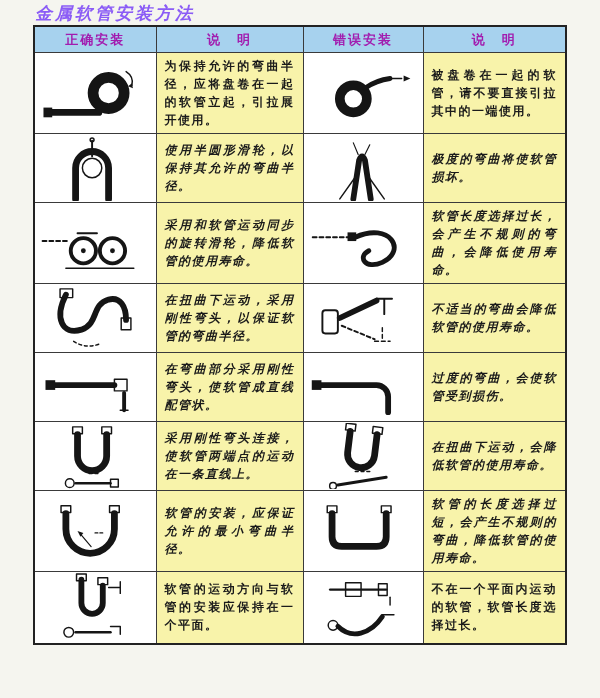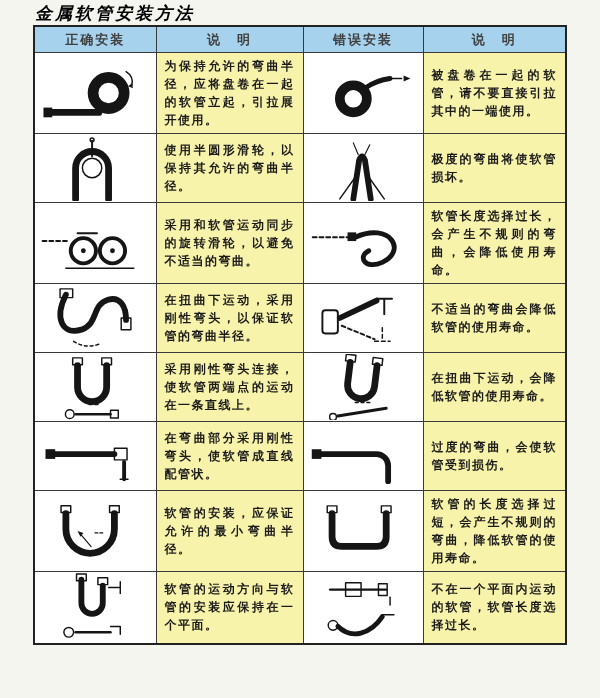--- a/index.html
+++ b/index.html
@@ -6,50 +6,50 @@
   body{
     width:600px;height:698px;overflow:hidden;
     background:#f5f5ef;
     font-family:"Liberation Sans", sans-serif;
     color:#1b1b1b;
   }
   .page-title{
     position:absolute;left:35px;top:2px;
     font-family:"Liberation Serif", serif;
     font-weight:bold;font-style:italic;
-    font-size:17px;letter-spacing:3px;color:#000000;text-align:right;
+    font-size:17px;letter-spacing:3px;color:#8b5cf6;text-align:right;
   }
   table.install{
     position:absolute;left:33px;top:25px;
     border-collapse:collapse;table-layout:fixed;
     border:2px solid #222;
     width:532px;
   }
   table.install td, table.install th{
     border:1px solid #3a3a3a;
     padding:0;overflow:hidden;
   }
   th.hdr{
     background:#a7d2ee;height:25px;
-    font-size:13px;font-weight:bold;color:#404040;
+    font-size:13px;font-weight:bold;color:#a21caf;
     letter-spacing:2px;text-align:center;
   }
   td.fig{background:#ffffff;text-align:center;vertical-align:middle;}
   td.desc{
     background:#f8f3aa;vertical-align:middle;
   }
   td.desc .txt{
     padding:4px 8px;
     font-size:12px;font-weight:bold;line-height:1.5;
     letter-spacing:1.5px;text-align:justify;color:#1b1b1b;
   }
   .fig svg{display:block;margin:0 auto;}
   .h{stroke:#151515;fill:none;stroke-linecap:round;stroke-linejoin:round;}
   .f{fill:#151515;stroke:none;}
-  tr.r{height:69px;}
+  tr.r{height:69px;font-style:italic;}
   tr.r-tall{height:72px;padding-left:32px;}
 </style>
 </head>
 <body>
 
 <div class="page-title">金属软管安装方法</div>
 
 <table class="install">
   <colgroup>
     <col style="width:122px">
@@ -121,21 +121,21 @@
         <path class="h" d="M6 32 H34" stroke-width="2" stroke-dasharray="4 3"></path>
         <circle class="h" cx="48" cy="42" r="13" stroke-width="4"></circle>
         <circle class="h" cx="78" cy="42" r="13" stroke-width="4"></circle>
         <circle class="f" cx="48" cy="42" r="2.5"></circle>
         <circle class="f" cx="78" cy="42" r="2.5"></circle>
         <path class="h" d="M30 60 H100" stroke-width="1.5"></path>
         <path class="h" d="M42 24 H62" stroke-width="2"></path>
       </svg>
     </td>
     <td class="desc">
-          <div class="txt">采用和软管运动同步的旋转滑轮，以避免不适当的弯曲。</div>
+          <div class="txt">采用和软管运动同步的旋转滑轮，降低软管的使用寿命。</div>
         </td>
     <td class="fig">
       <svg width="116" height="66" viewBox="0 0 120 68">
         <path class="h" d="M8 28 H50" stroke-width="2" stroke-dasharray="4 3"></path>
         <path class="h" d="M52 28 C 88 12, 106 42, 80 54 C 62 62, 54 48, 66 42" stroke-width="5"></path>
         <rect class="f" x="44" y="23" width="9" height="9"></rect>
       </svg>
     </td>
     <td class="desc">
           <div class="txt">软管长度选择过长，会产生不规则的弯曲，会降低使用寿命。</div>
@@ -161,20 +161,44 @@
         <path class="h" d="M74 14 H90 M82 14 V30" stroke-width="2"></path>
         <path class="h" d="M38 42 L72 56" stroke-width="2" stroke-dasharray="4 3"></path>
         <path class="h" d="M72 58 H88 M80 44 V58" stroke-width="1.5" stroke-dasharray="4 3"></path>
       </svg>
     </td>
     <td class="desc">
           <div class="txt">不适当的弯曲会降低软管的使用寿命。</div>
         </td>
   </tr>
 
+
+  <tr class="r">
+    <td class="fig">
+      <svg width="118" height="66" viewBox="0 0 120 68">
+        <path class="h" d="M18 32 H80" stroke-width="6"></path>
+        <rect class="f" x="9" y="27" width="10" height="10"></rect>
+        <rect class="h" x="80" y="26" width="13" height="12" stroke-width="1.5"></rect>
+        <path class="h" d="M90 40 V58" stroke-width="4"></path>
+        <path class="h" d="M86 58 h8" stroke-width="1.5"></path>
+      </svg>
+    </td>
+    <td class="desc">
+          <div class="txt">在弯曲部分采用刚性弯头，使软管成直线配管状。</div>
+        </td>
+    <td class="fig">
+      <svg width="116" height="66" viewBox="0 0 120 68">
+        <path class="h" d="M16 32 H74 A 12 12 0 0 1 86 44 V60" stroke-width="6"></path>
+        <rect class="f" x="7" y="27" width="10" height="10"></rect>
+      </svg>
+    </td>
+    <td class="desc">
+          <div class="txt">过度的弯曲，会使软管受到损伤。</div>
+        </td>
+  </tr>
 
   <tr class="r">
     <td class="fig">
       <svg width="118" height="66" viewBox="0 0 120 68">
         <path class="h" d="M42 12 V34 A 15 15 0 0 0 72 34 V12" stroke-width="7"></path>
         <rect class="h" x="37" y="4" width="10" height="7" stroke-width="1.5"></rect>
         <rect class="h" x="67" y="4" width="10" height="7" stroke-width="1.5"></rect>
         <path class="h" d="M54 52 H66" stroke-width="1.5" stroke-dasharray="3 3"></path>
         <path class="h" d="M40 62 H76" stroke-width="2.5"></path>
         <circle class="h" cx="34" cy="62" r="4.5" stroke-width="1.5"></circle>
@@ -197,44 +221,20 @@
       </svg>
     </td>
     <td class="desc">
           <div class="txt">在扭曲下运动，会降低软管的使用寿命。</div>
         </td>
   </tr>
 
   <tr class="r">
     <td class="fig">
       <svg width="118" height="66" viewBox="0 0 120 68">
-        <path class="h" d="M18 32 H80" stroke-width="6"></path>
-        <rect class="f" x="9" y="27" width="10" height="10"></rect>
-        <rect class="h" x="80" y="26" width="13" height="12" stroke-width="1.5"></rect>
-        <path class="h" d="M90 40 V58" stroke-width="4"></path>
-        <path class="h" d="M86 58 h8" stroke-width="1.5"></path>
-      </svg>
-    </td>
-    <td class="desc">
-          <div class="txt">在弯曲部分采用刚性弯头，使软管成直线配管状。</div>
-        </td>
-    <td class="fig">
-      <svg width="116" height="66" viewBox="0 0 120 68">
-        <path class="h" d="M16 32 H74 A 12 12 0 0 1 86 44 V60" stroke-width="6"></path>
-        <rect class="f" x="7" y="27" width="10" height="10"></rect>
-      </svg>
-    </td>
-    <td class="desc">
-          <div class="txt">过度的弯曲，会使软管受到损伤。</div>
-        </td>
-  </tr>
-
-  <tr class="r">
-    <td class="fig">
-      <svg width="118" height="66" viewBox="0 0 120 68">
         <path class="h" d="M30 16 V32 A 25 25 0 0 0 80 32 V16" stroke-width="7"></path>
         <rect class="h" x="25" y="8" width="10" height="7" stroke-width="1.5"></rect>
         <rect class="h" x="75" y="8" width="10" height="7" stroke-width="1.5"></rect>
         <path class="h" d="M56 50 L44 36" stroke-width="1.2"></path>
         <path class="f" d="M42 34 l6 2 -3 4 z"></path>
         <path class="h" d="M60 36 h10" stroke-width="1.2" stroke-dasharray="3 2"></path>
       </svg>
     </td>
     <td class="desc">
           <div class="txt">软管的安装，应保证允许的最小弯曲半径。</div>

